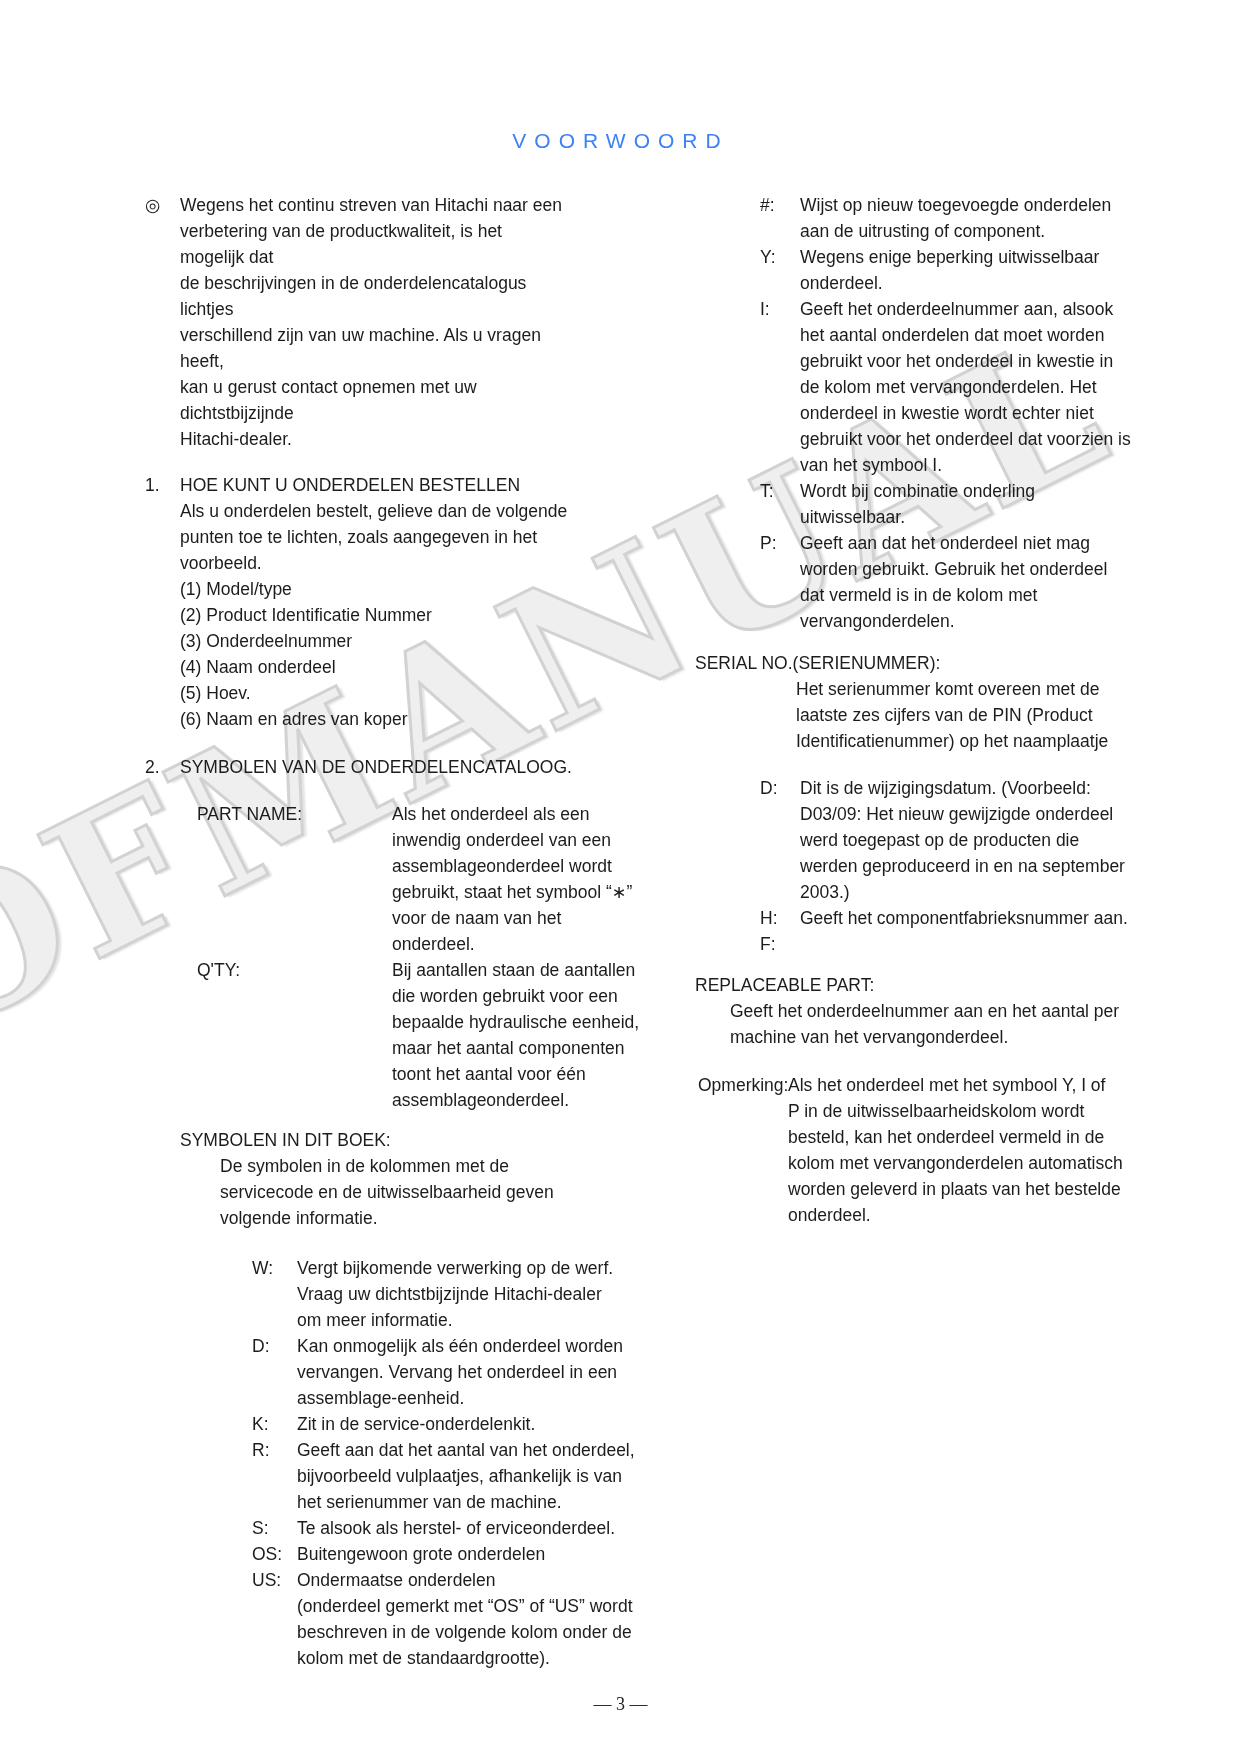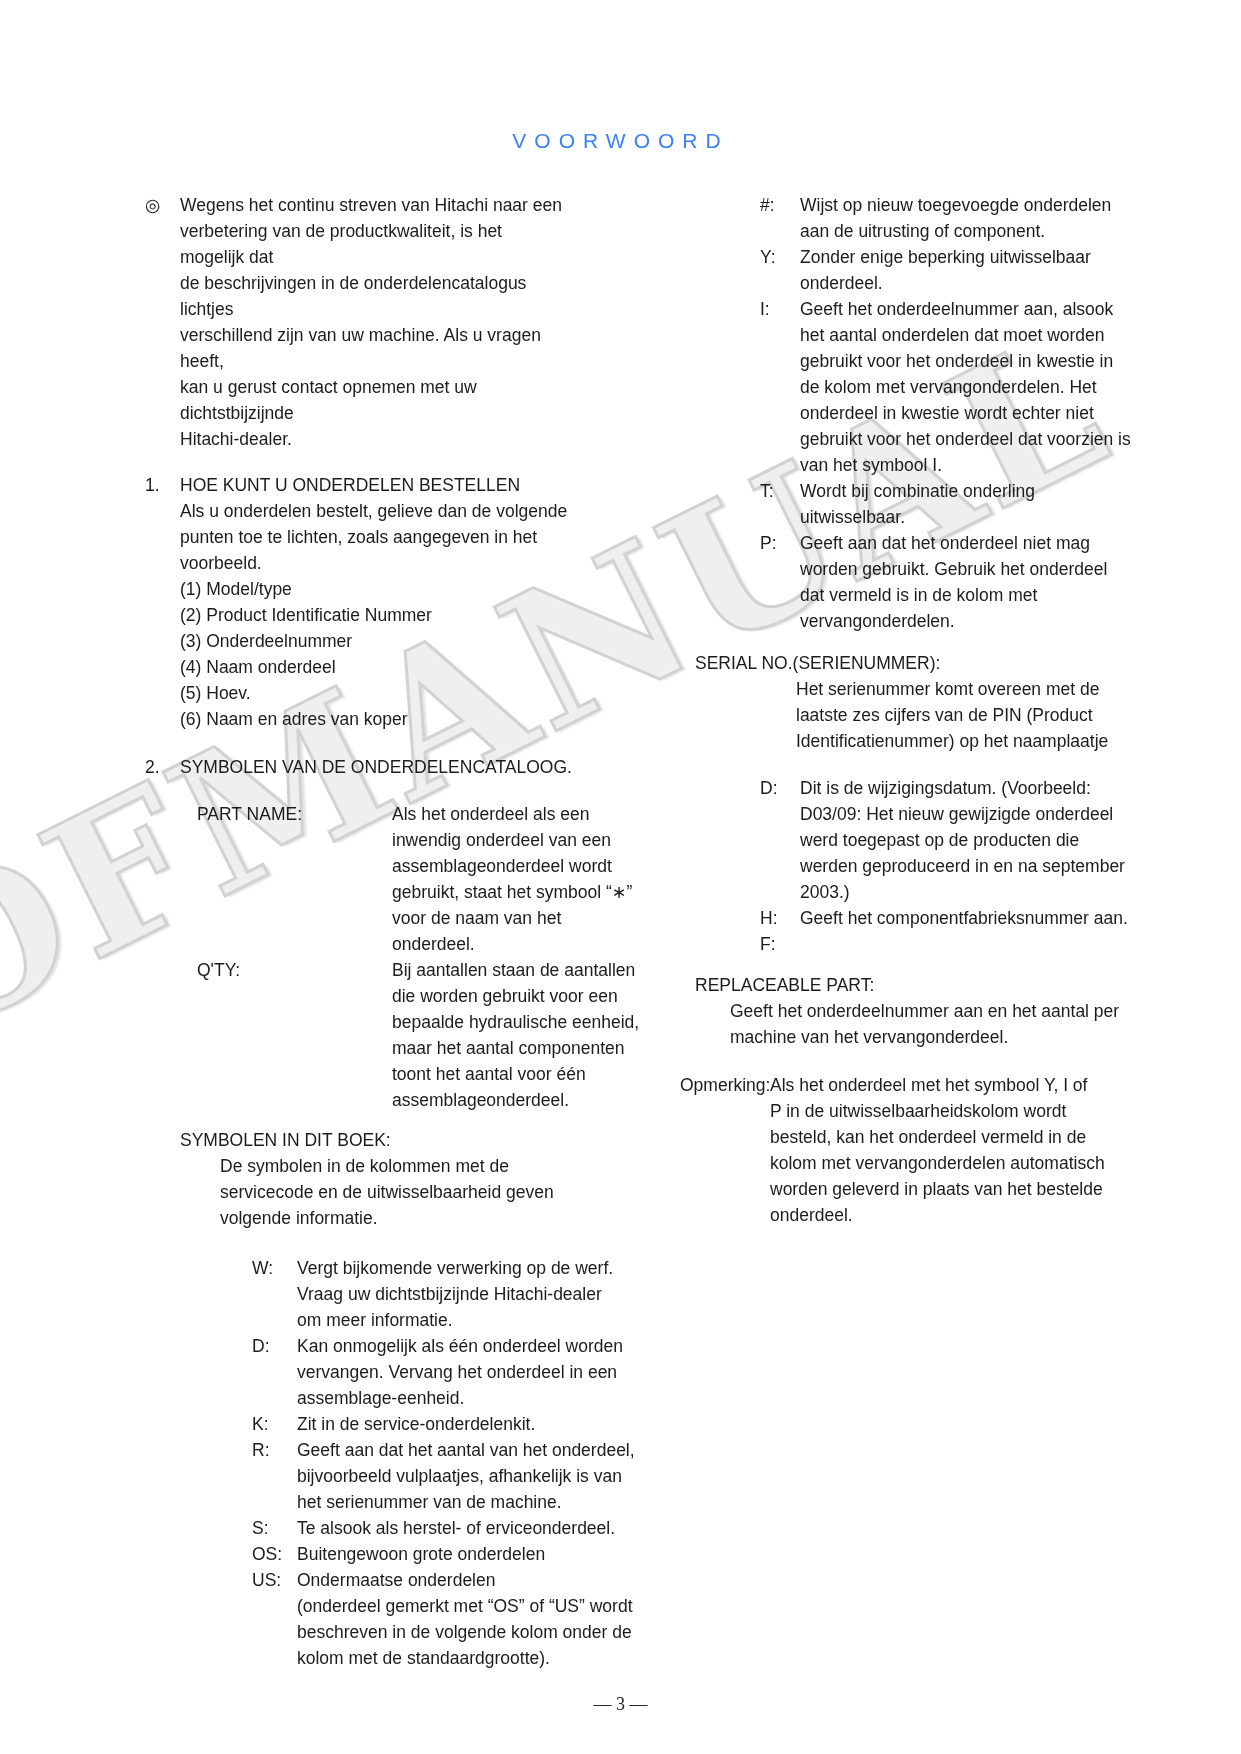--- a/index.html
+++ b/index.html
@@ -52,21 +52,21 @@
   .symbols-header { margin-left:35px; }
   .symbols-intro  { margin-left:75px; margin-bottom:24px; }
   .sym-table { margin-left:107px; display:grid; grid-template-columns:45px 1fr; }
   
   .rsym-table { display:grid; grid-template-columns:40px 1fr; margin-left:80px; }
   .rsym-first { margin-bottom:16px; }
   .rhead { margin-left:15px; }
   .serial-body { margin-left:116px; margin-bottom:21px; }
   .d-table { margin-left:80px; margin-bottom:15px; }
   .repl-body { margin-left:50px; margin-bottom:22px; }
-  .note-row { display:grid; grid-template-columns:90px 1fr; }
+  .note-row { display:grid; grid-template-columns:90px 1fr; margin-left:18px; }
   .footer {
     position:absolute;
     top:1691px; left:0; right:0;
     text-align:center;
     font-family:"Liberation Serif", serif;
     font-size:18px;
     color:#222;
   }
 </style>
 </head>
@@ -168,21 +168,21 @@
 
     </div>
 
     <div class="col-right">
 
       <div class="rsym-table rsym-first">
         <div>#:</div>
         <div class="lines">Wijst op nieuw toegevoegde onderdelen
 aan de uitrusting of component.</div>
         <div>Y:</div>
-        <div class="lines">Zonder enige beperking uitwisselbaar
+        <div class="lines">Wegens enige beperking uitwisselbaar
 onderdeel.</div>
         <div>I:</div>
         <div class="lines">Geeft het onderdeelnummer aan, alsook
 het aantal onderdelen dat moet worden
 gebruikt voor het onderdeel in kwestie in
 de kolom met vervangonderdelen. Het
 onderdeel in kwestie wordt echter niet
 gebruikt voor het onderdeel dat voorzien is
 van het symbool I.</div>
         <div>T:</div>

